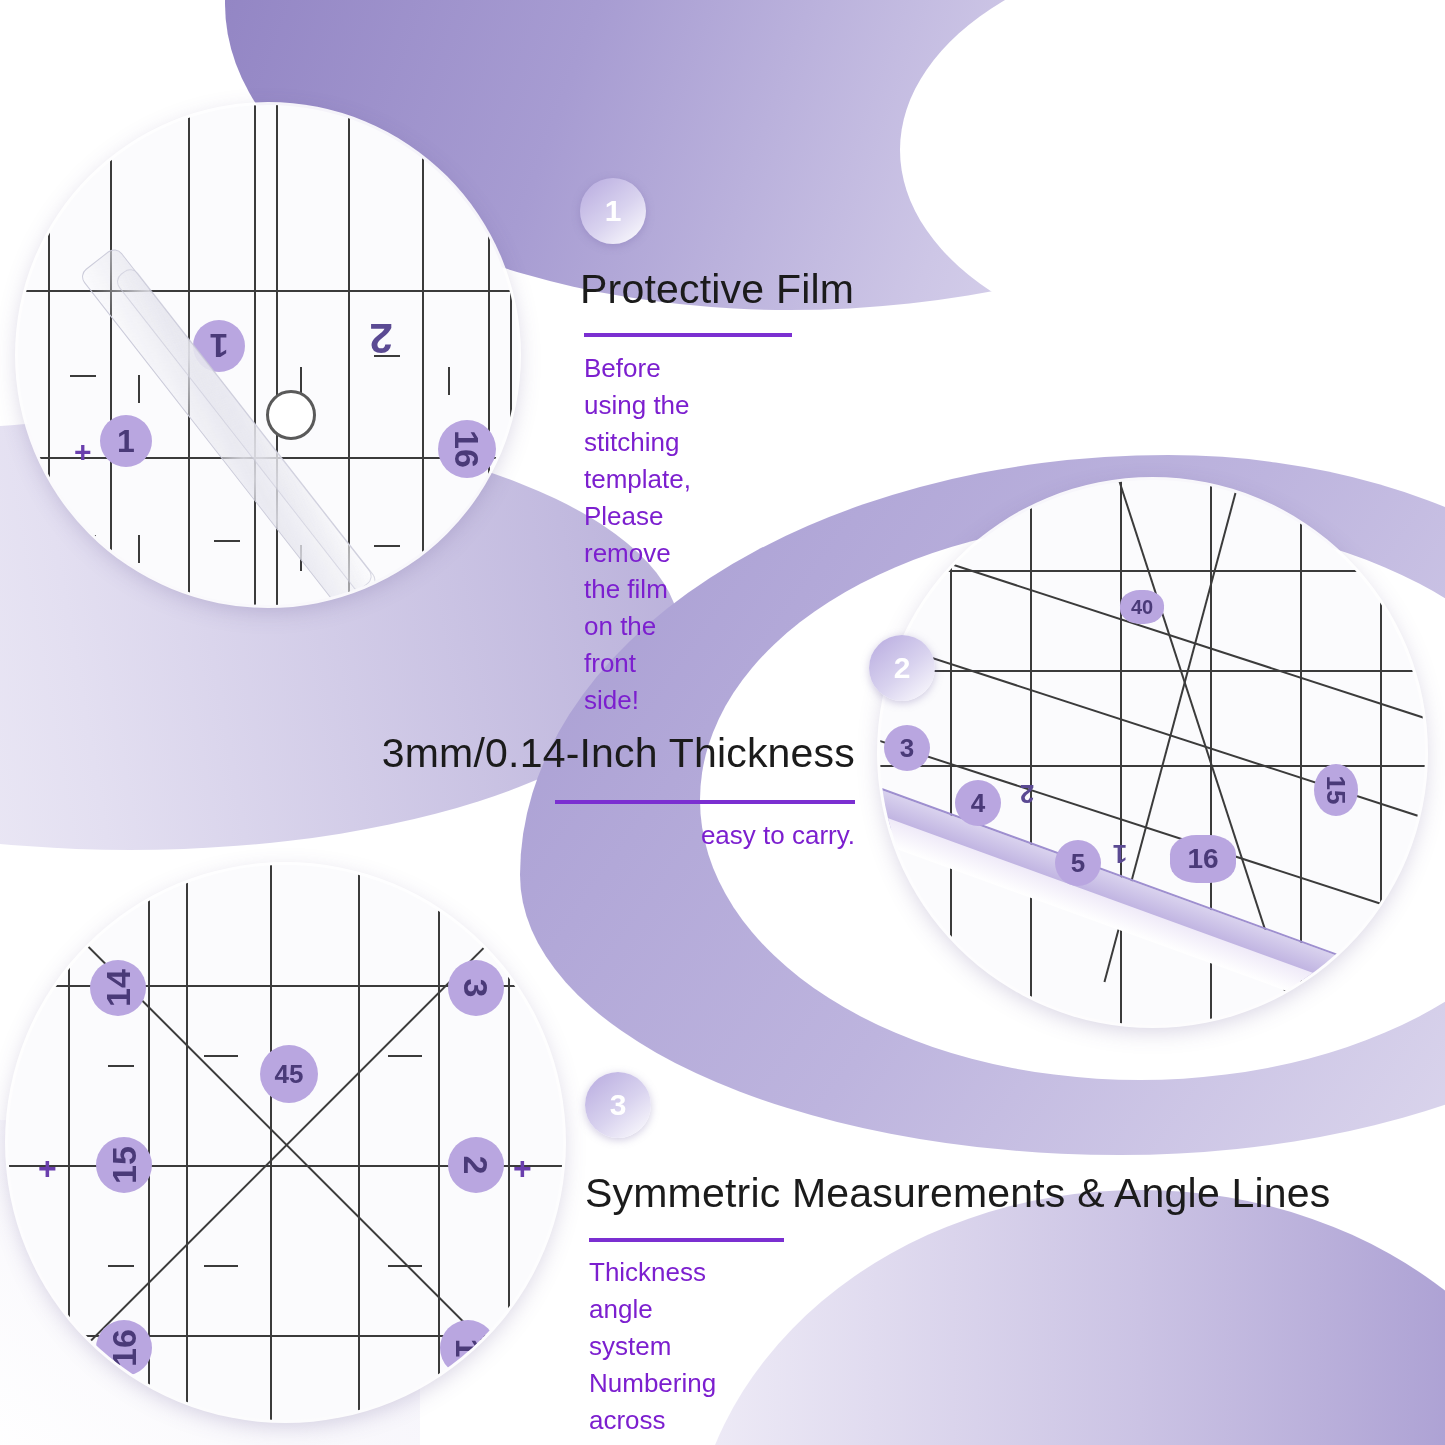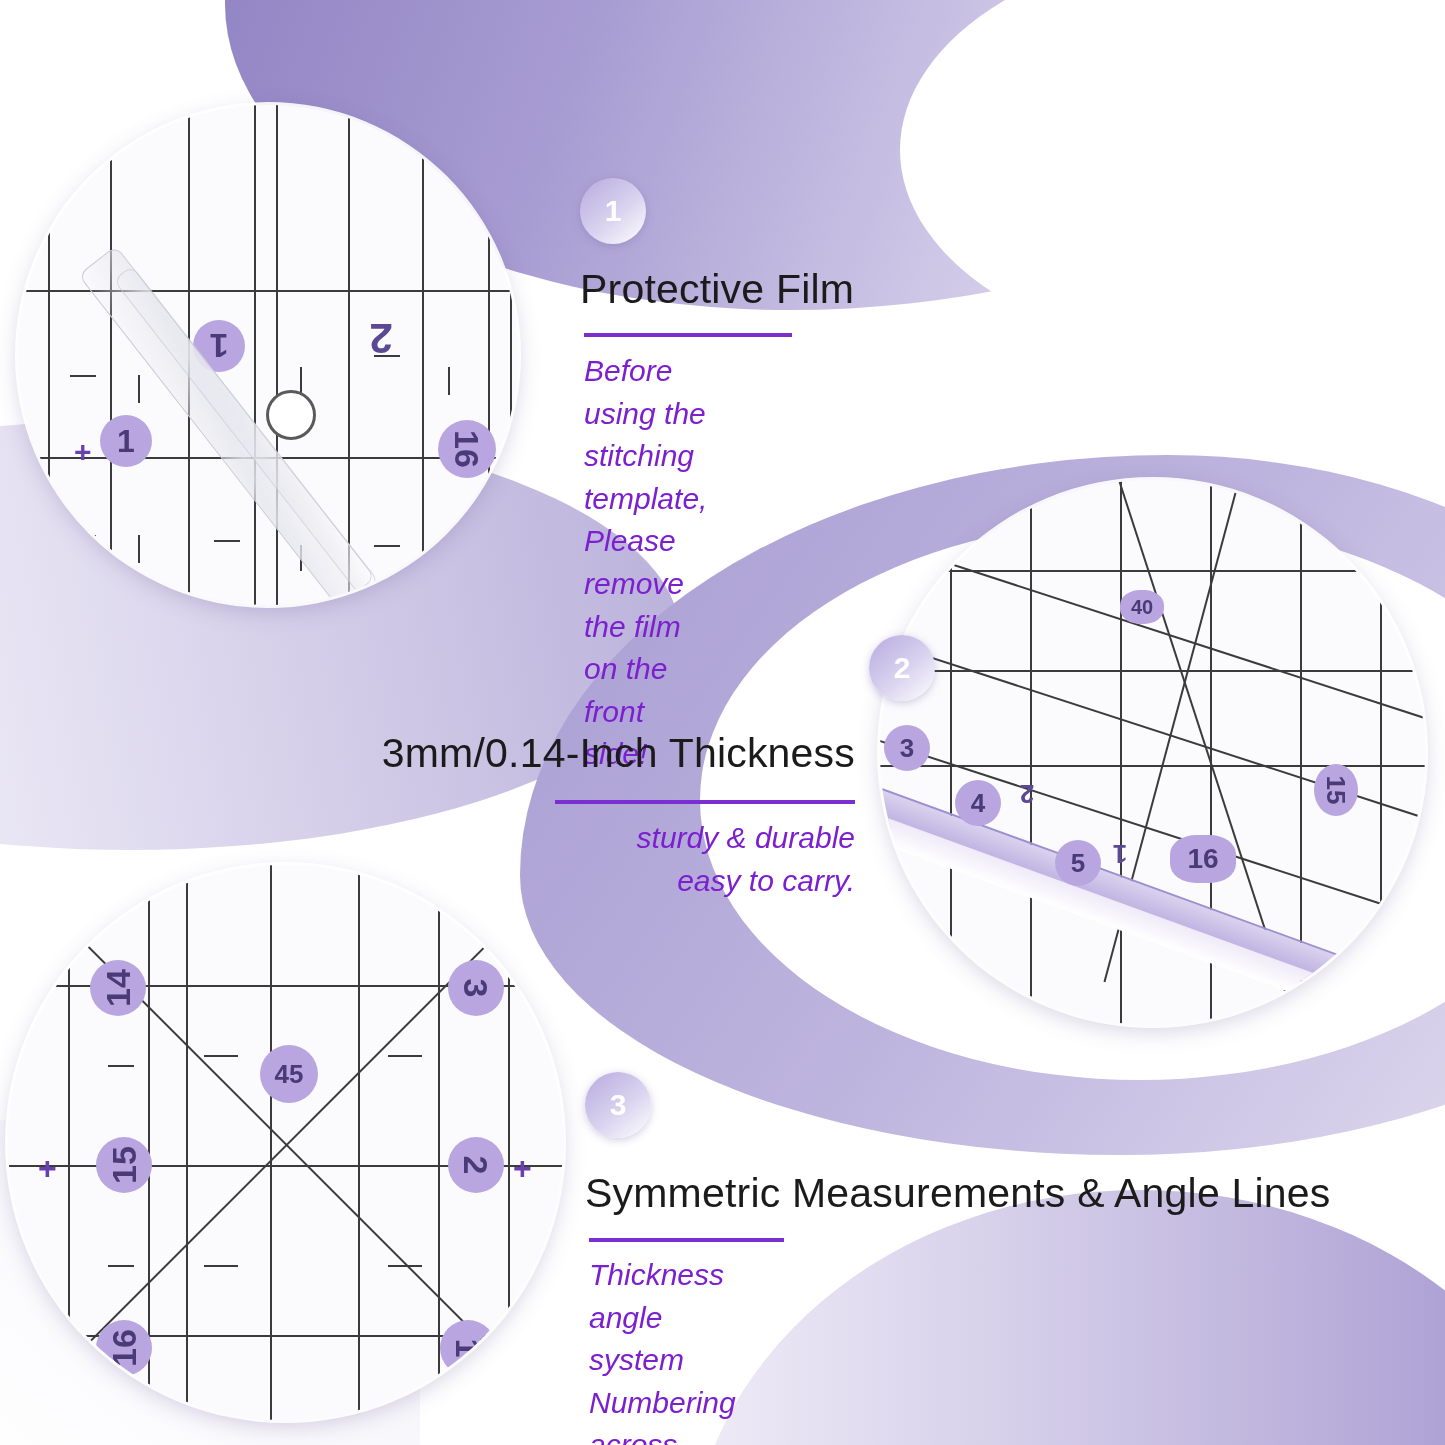--- a/index.html
+++ b/index.html
@@ -151,23 +151,22 @@
     letter-spacing: 0.2px;
     white-space: nowrap;
   }
   .underline {
     height: 4px;
     background: #7b2fd1;
     margin-top: 10px;
   }
   .body-text {
     color: #7c1fcf;
-    font-size: 30px;
+    font-size: 26px;
     line-height: 1.42;
-    font-style: italic;
   }
 
   
   .s1 { left: 580px; top: 178px; }
   .s1 .badge { position: absolute; left: 0; top: 0; }
   .s1 .heading { position: absolute; left: 0; top: 88px; }
   .s1 .underline { position: absolute; left: 4px; top: 145px; width: 208px; }
   .s1 .body-text { position: absolute; left: 4px; top: 172px; }
 
   
@@ -322,21 +321,20 @@
       <div>Before using the stitching template,</div>
       <div>Please remove the film on the front side!</div>
     </div>
   </div>
 
   <div class="step s2">
     <div class="badge">2</div>
     <div class="heading">3mm/0.14-Inch Thickness</div>
     <div class="underline"></div>
     <div class="body-text">
-      <div>sturdy &amp; durable</div>
       <div>easy to carry.</div>
     </div>
   </div>
 
   <div class="step s3">
     <div class="badge">3</div>
     <div class="heading">Symmetric Measurements &amp; Angle Lines</div>
     <div class="underline"></div>
     <div class="body-text">
       <div>Thickness angle system</div>

